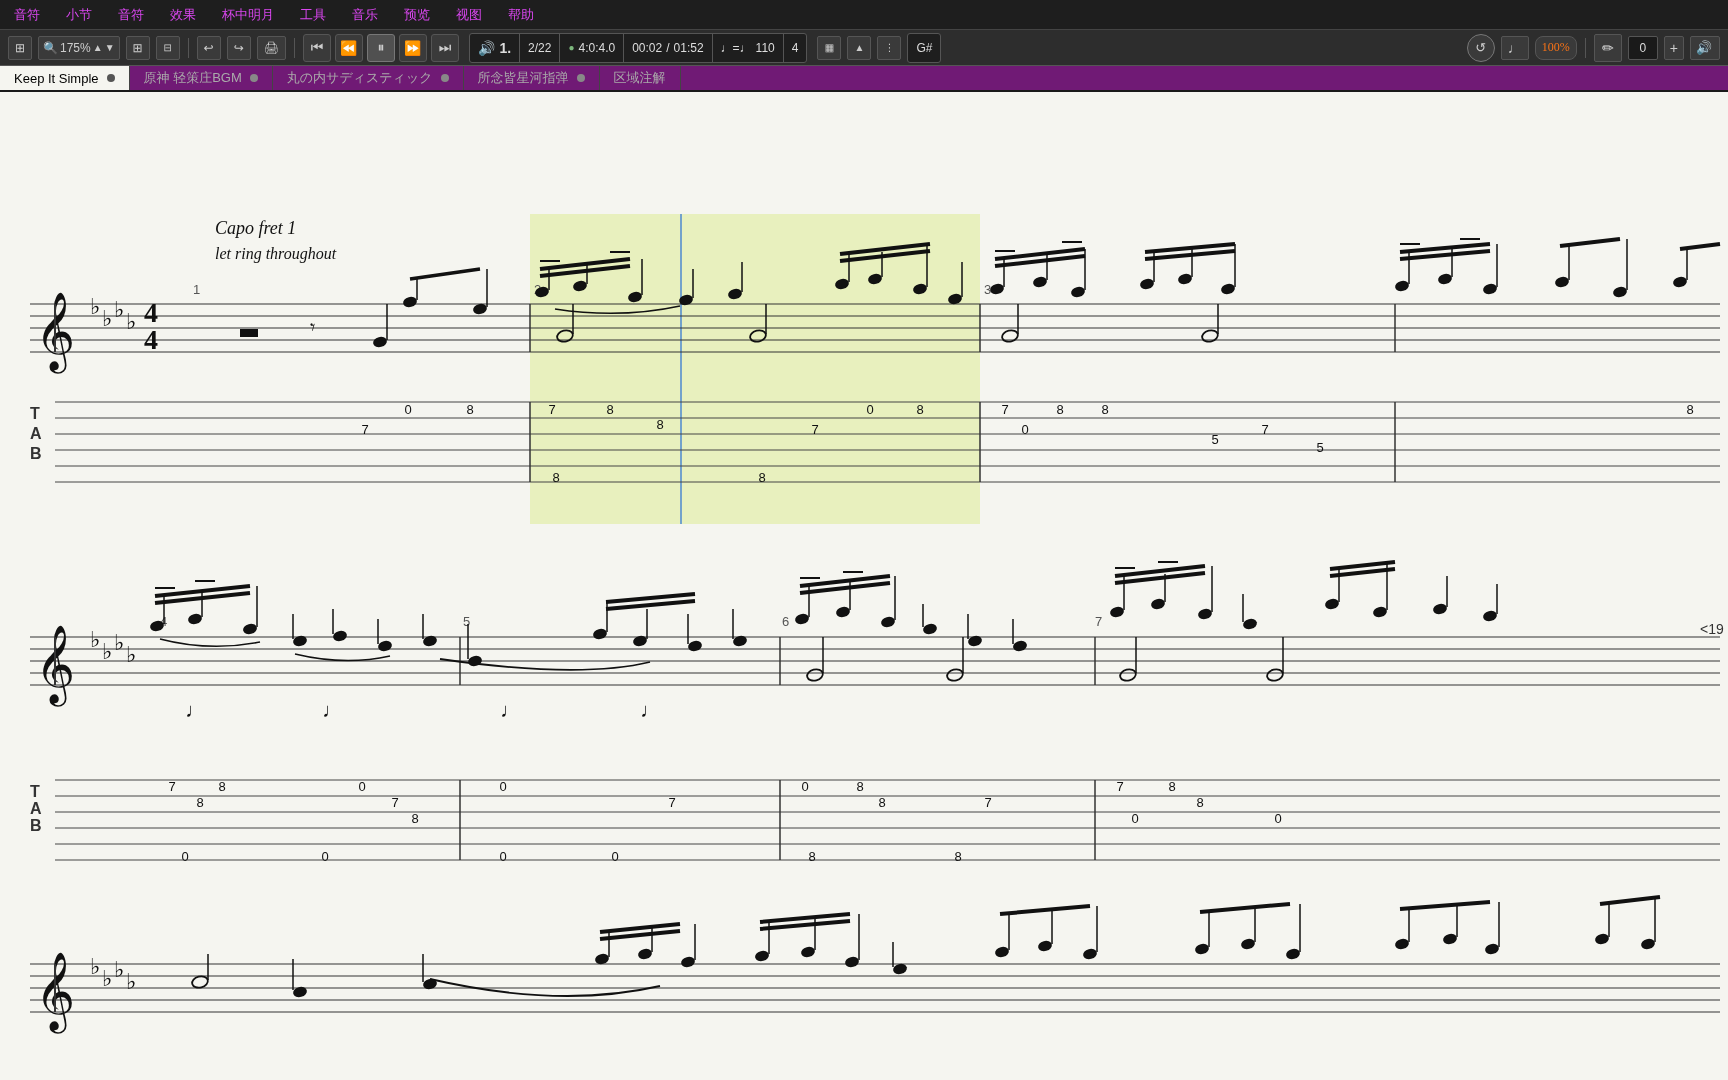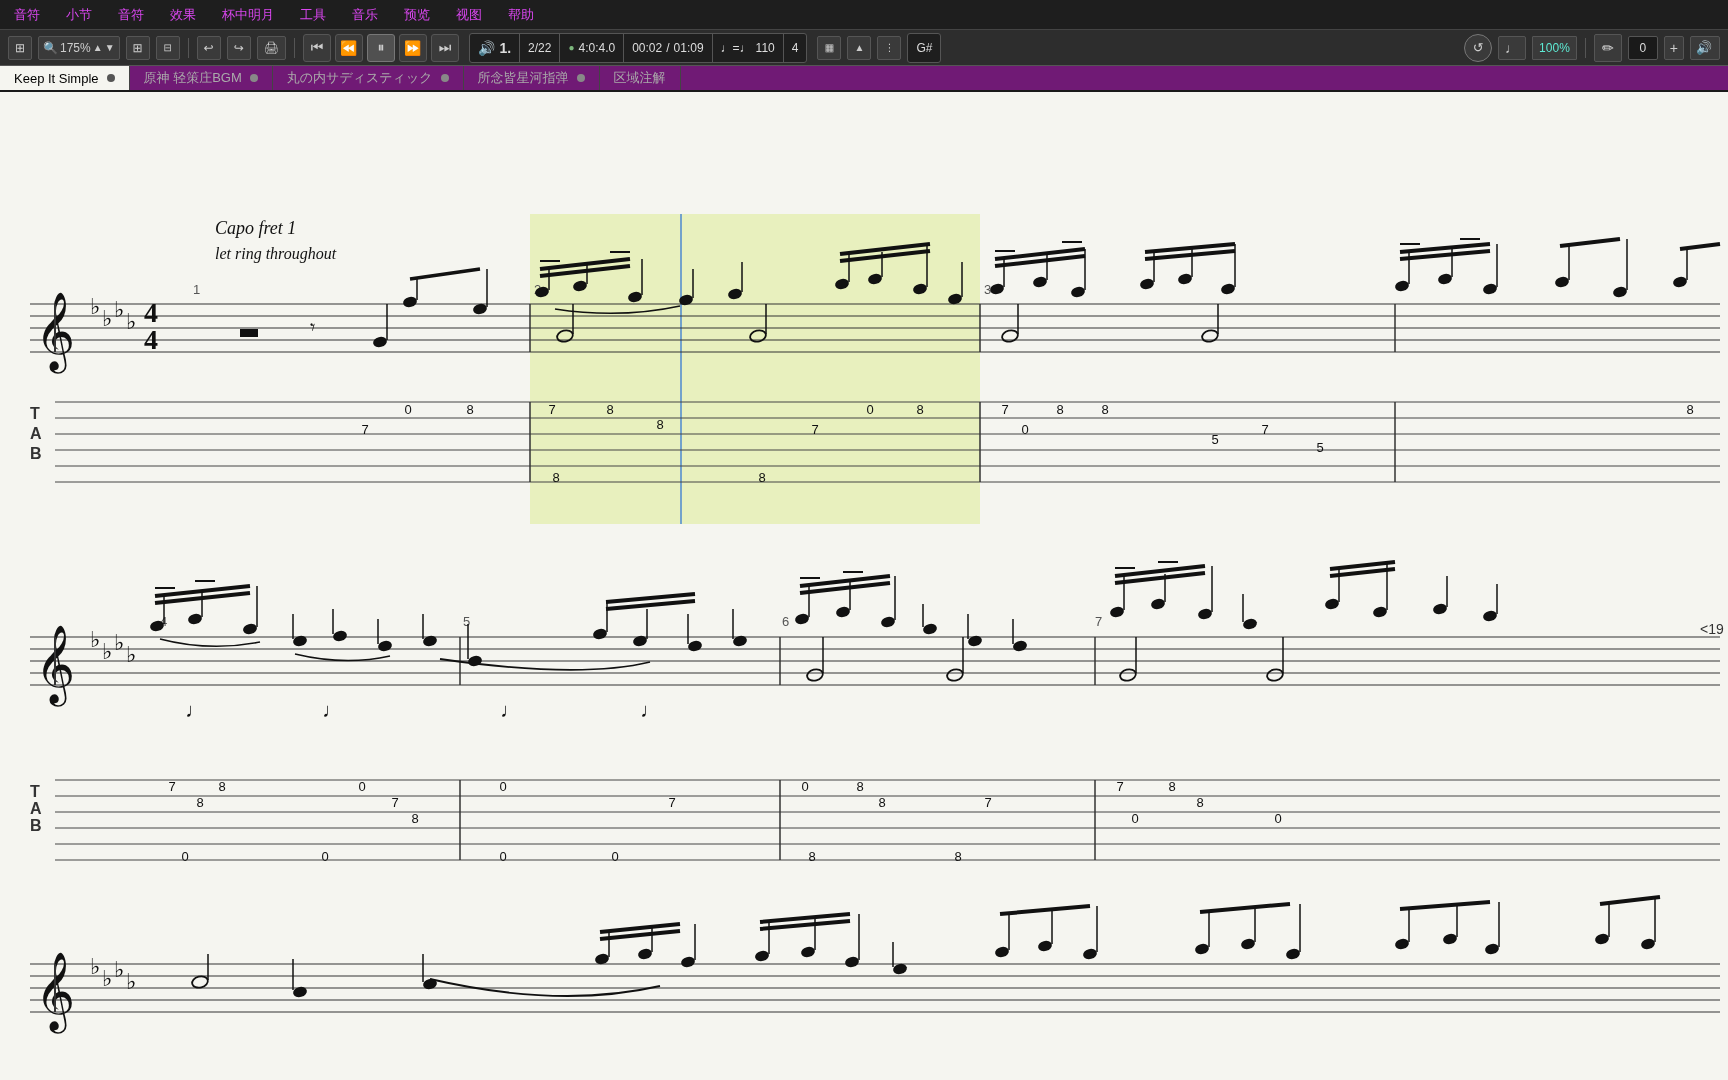--- a/index.html
+++ b/index.html
@@ -204,28 +204,29 @@
       align-items: center;
       justify-content: center;
       cursor: pointer;
       color: #ccc;
       font-size: 13px;
     }
 
     .playback-speed {
       background: #3a3a3a;
       border: 1px solid #555;
-      border-radius: 1px;
-      color: #5eead4;
+      border-radius: 8px;
+      color: #f97316;
       font-size: 12px;
       padding: 2px 6px;
       height: 24px;
       display: flex;
       align-items: center;
       gap: 4px;
+      font-family: Liberation Serif, serif;
     }
 
     .pencil-btn {
       width: 28px;
       height: 28px;
       background: #3a3a3a;
       border: 1px solid #555;
       border-radius: 2px;
       display: flex;
       align-items: center;
@@ -317,21 +318,21 @@
     <div class="info-section">
       <span>2/22</span>
     </div>
     <div class="info-section">
       <span class="info-green">●</span>
       <span>4:0:4.0</span>
     </div>
     <div class="info-section">
       <span>00:02</span>
       <span> / </span>
-      <span>01:09</span>
+      <span>01:52</span>
     </div>
     <div class="info-section">
       <span>♩=♩</span>
       <span>110</span>
     </div>
     <div class="info-section">
       <span>4</span>
     </div>
   </div>
 

